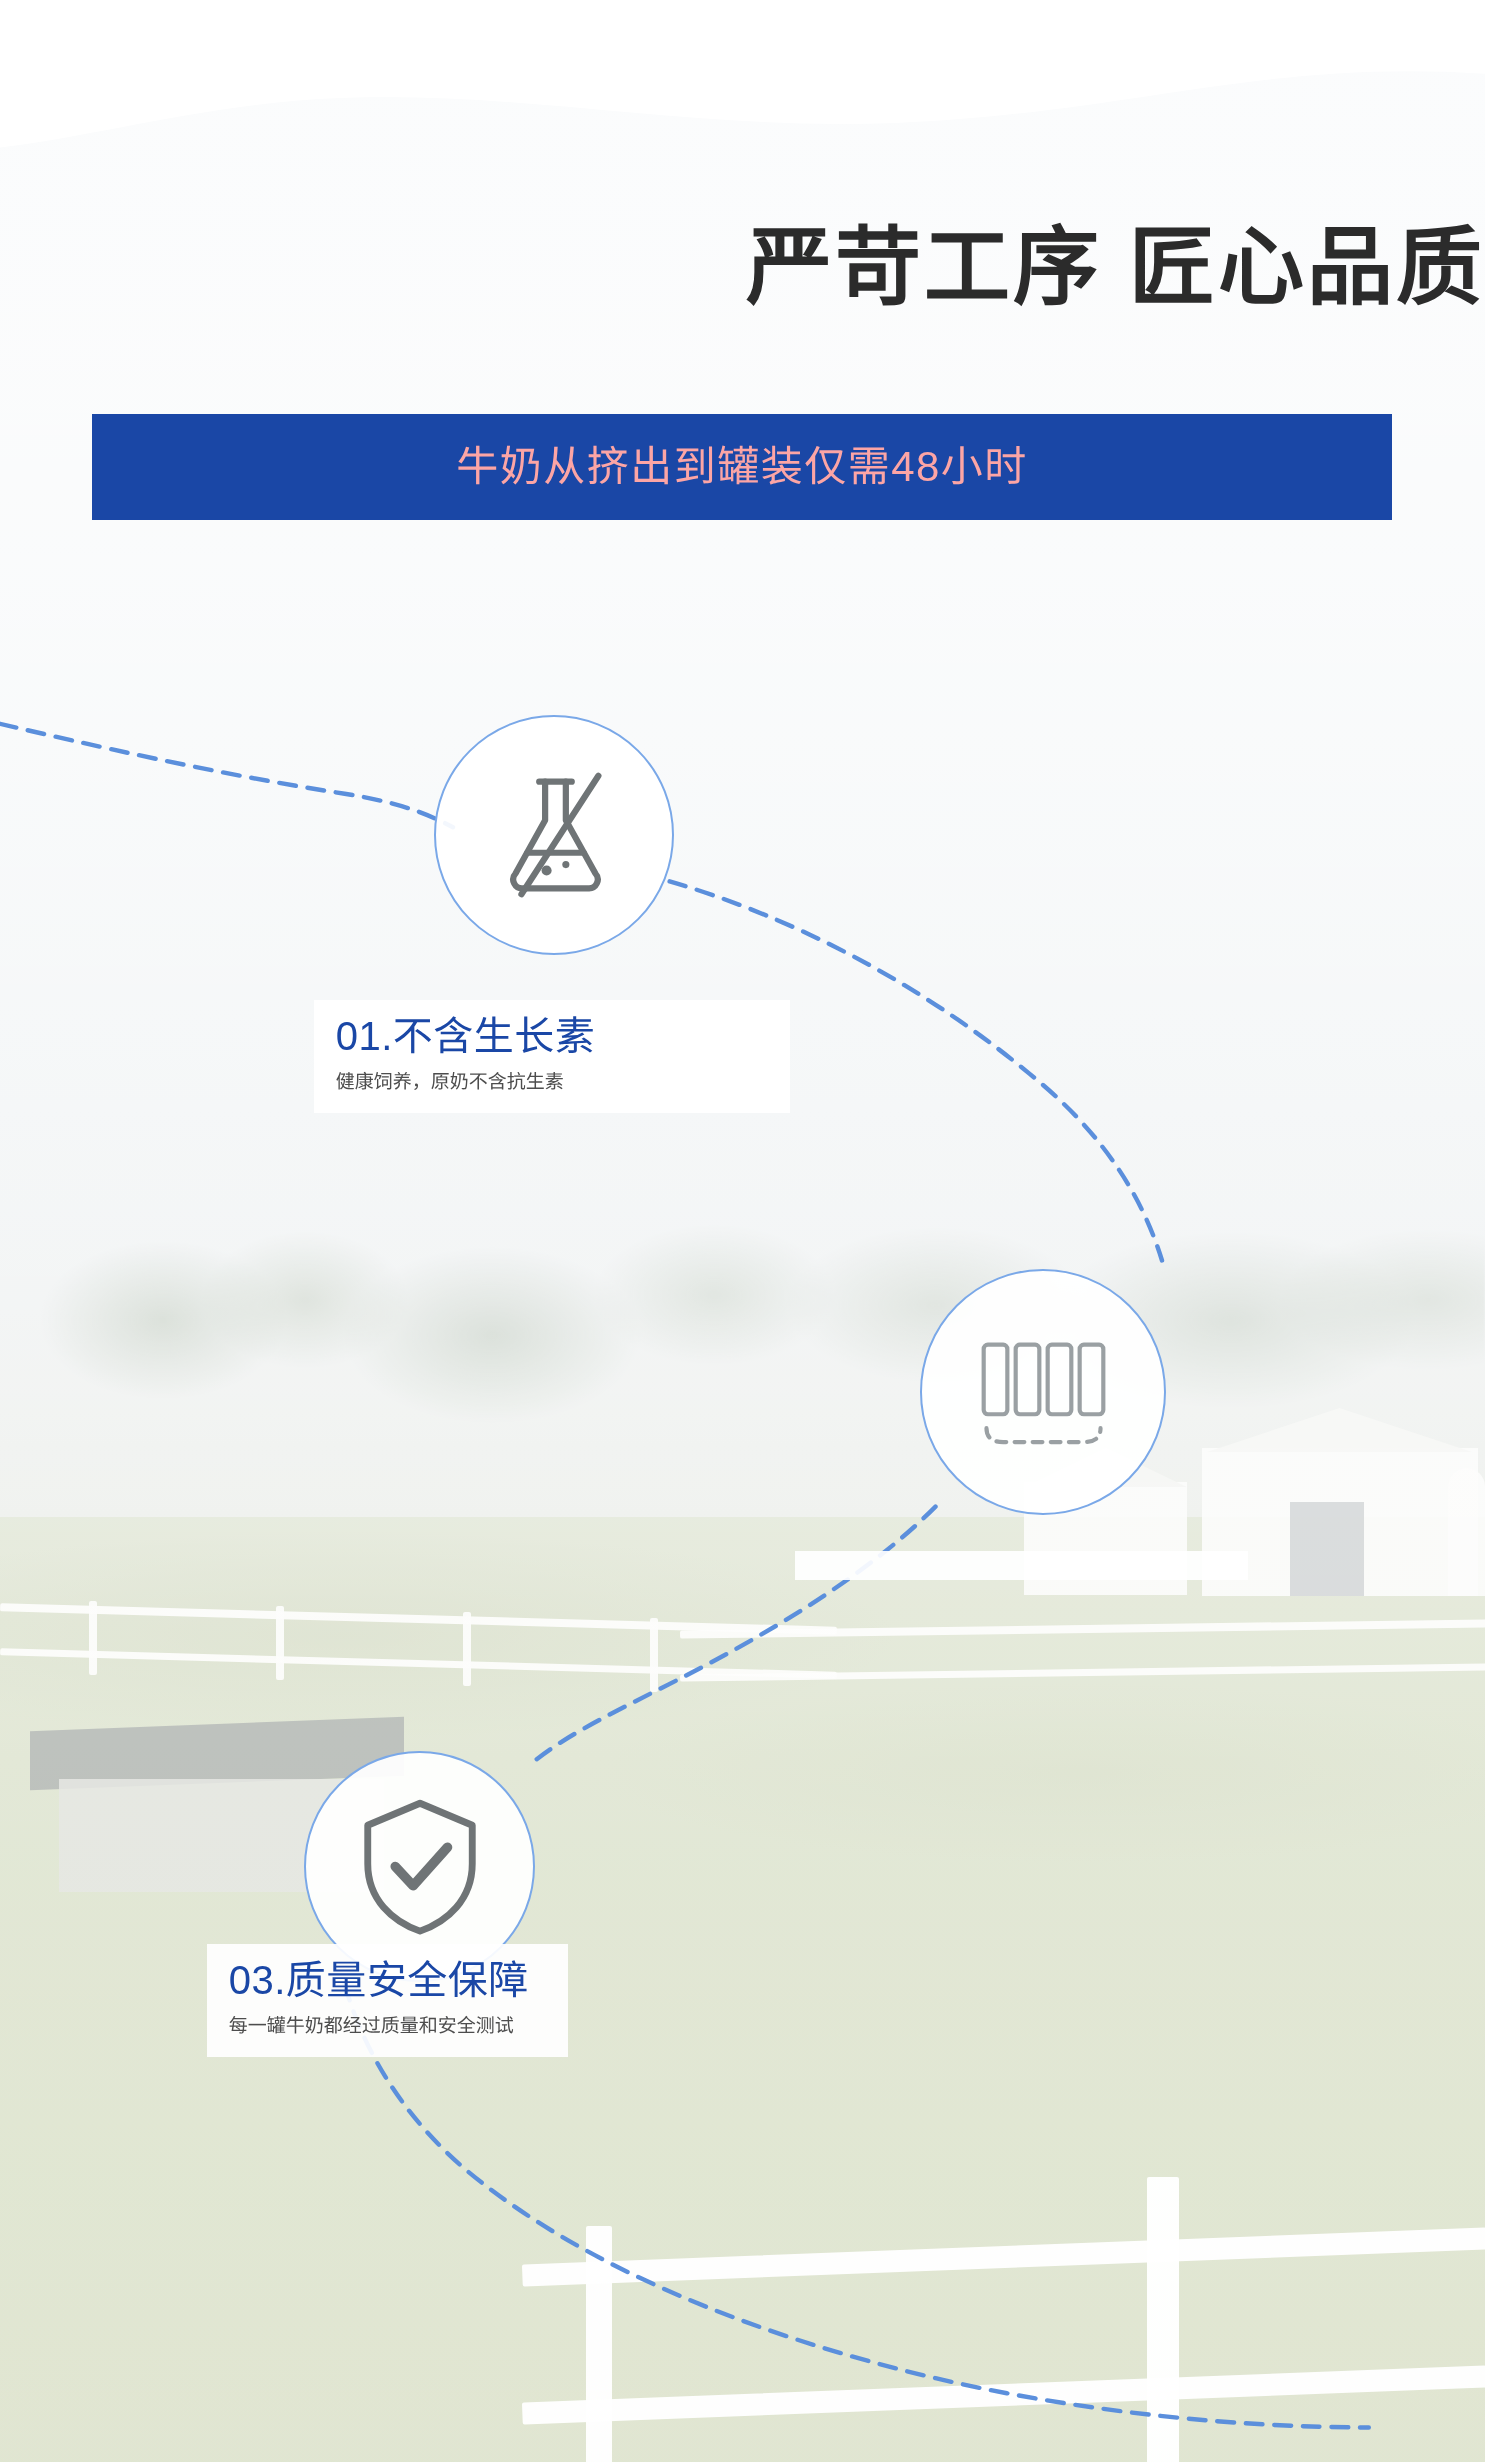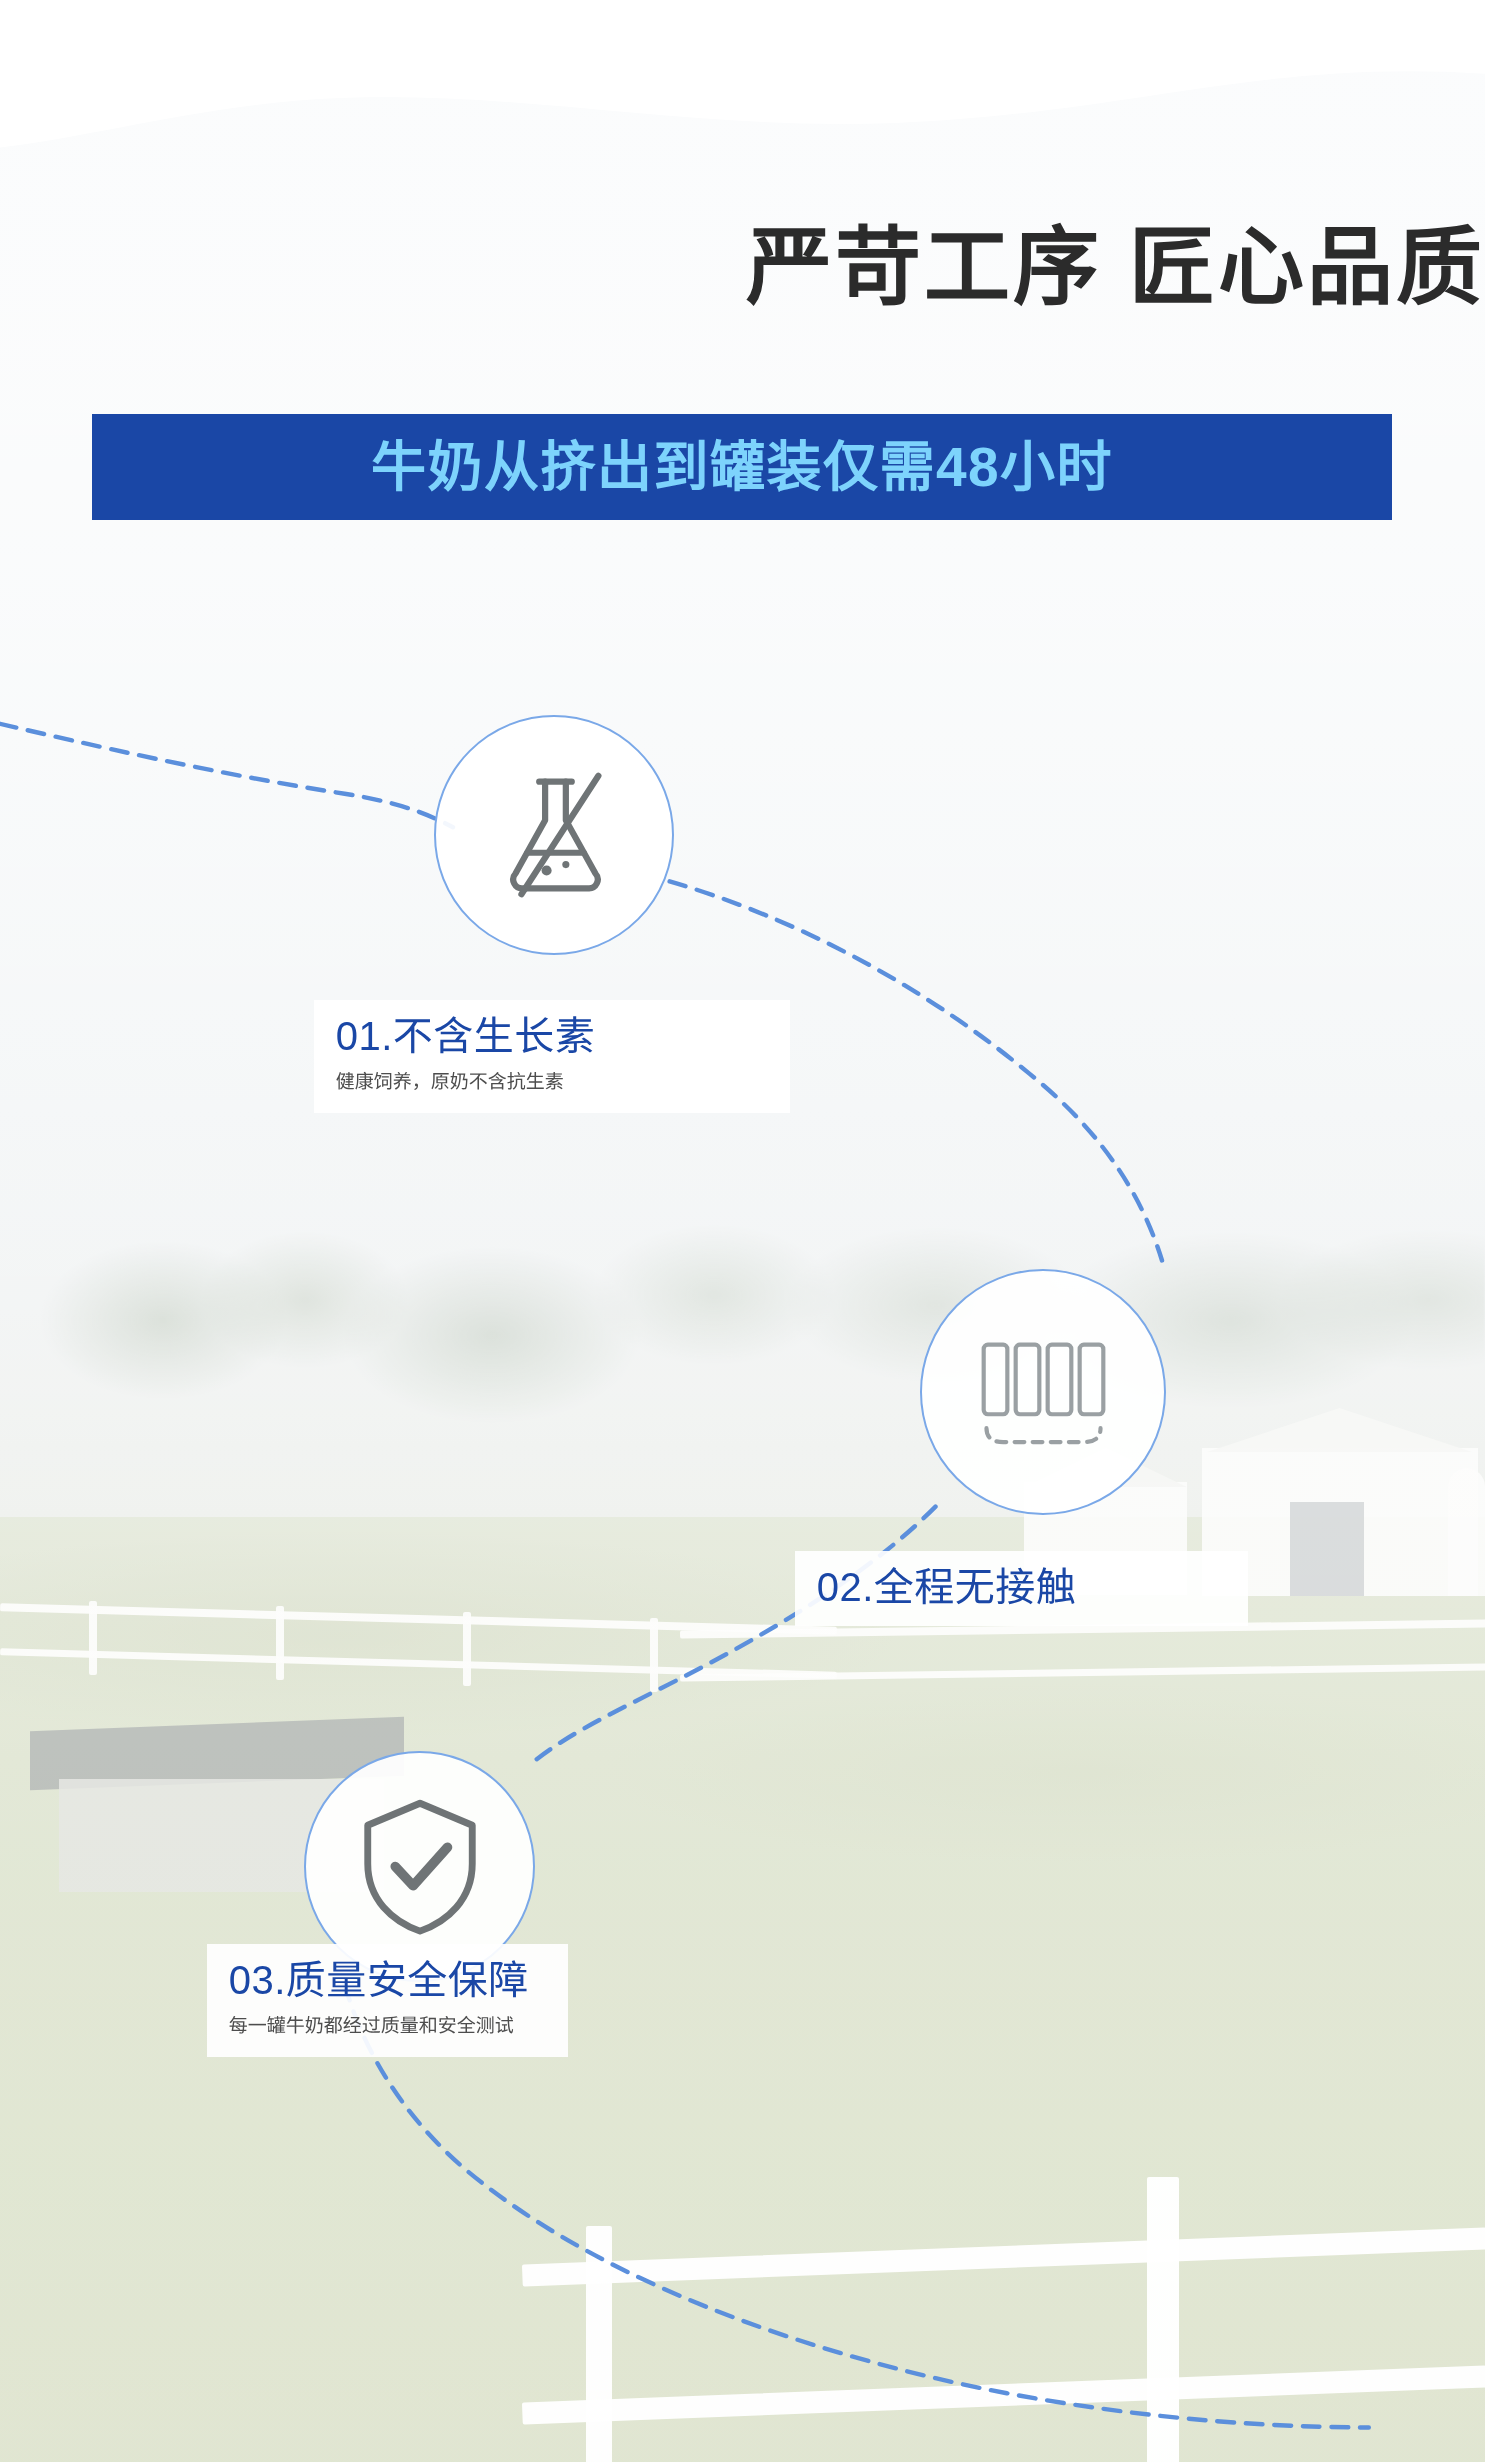--- a/index.html
+++ b/index.html
@@ -128,23 +128,23 @@
     top: 414px;
     left: 92px;
     width: 1300px;
     height: 106px;
     background: #1a47a6;
     display: flex;
     align-items: center;
     justify-content: center;
   }
   .subbar span {
-    font-size: 55px;
-    font-weight: 700;
-    color: #7dd3fc;
+    font-size: 42px;
+    font-weight: 400;
+    color: #fca5a5;
     letter-spacing: 1.5px;
     line-height: 1;
   }
 
   
   .dash-path {
     position: absolute;
     top: 0; left: 0;
     width: 1485px;
     height: 2521px;
@@ -269,21 +269,20 @@
       <g fill="none" stroke="#9aa0a3" stroke-width="3" stroke-linejoin="round">
         <rect x="12" y="16" width="17" height="50" rx="3"></rect>
         <rect x="35" y="16" width="17" height="50" rx="3"></rect>
         <rect x="58" y="16" width="17" height="50" rx="3"></rect>
         <rect x="81" y="16" width="17" height="50" rx="3"></rect>
       </g>
       <path d="M14 76 Q14 86 26 86 L84 86 Q96 86 96 76" fill="none" stroke="#9aa0a3" stroke-width="3" stroke-dasharray="7 6" stroke-linecap="round"></path>
     </svg>
   </div>
   <div class="card k2">
-    <div class="title">02.全程无接触</div>
   </div>
 
   <div class="circle c3">
     <svg width="138" height="143" viewBox="0 0 100 104">
       <path d="M50 6 L88 22 L88 50 C88 76 70 92 50 99 C30 92 12 76 12 50 L12 22 Z" fill="none" stroke="#6f7476" stroke-width="5" stroke-linejoin="round"></path>
       <path d="M32 52 L45 66 L70 38" fill="none" stroke="#6f7476" stroke-width="7" stroke-linecap="round" stroke-linejoin="round"></path>
     </svg>
   </div>
   <div class="card k3">
     <div class="title">03.质量安全保障</div>

